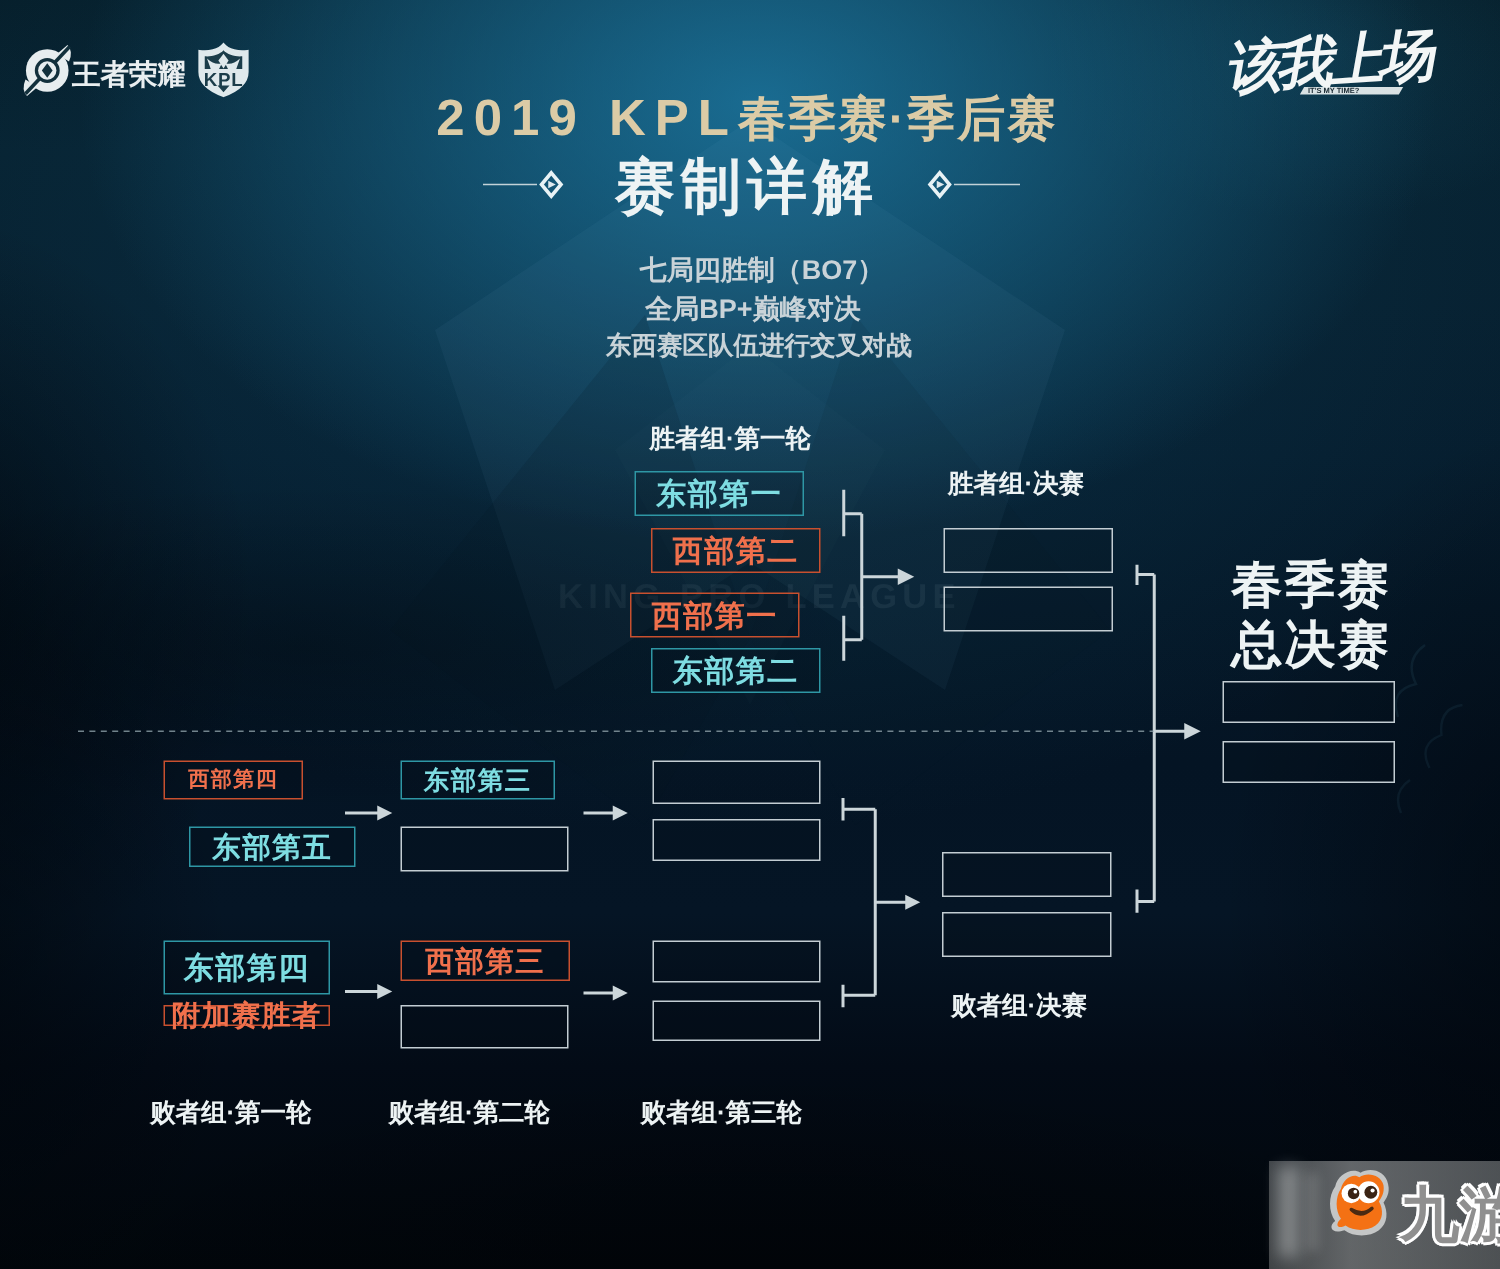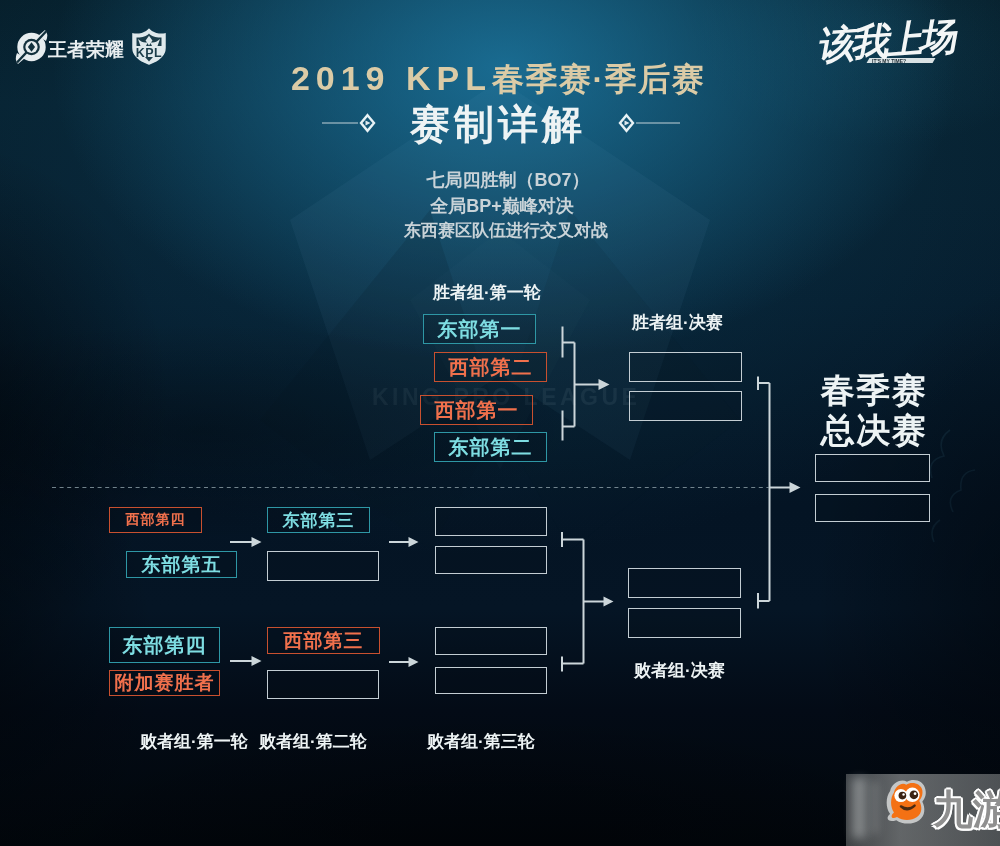--- a/index.html
+++ b/index.html
@@ -84,21 +84,21 @@
 
 <div class="lbl" id="t1" style="left:-2px;width:1000px;top:58px;text-align:center;font-size:32px;color:#dbcba6;letter-spacing:1.5px;"><span style="font-size:34px;letter-spacing:6px;">2019 KPL</span>春季赛·季后赛</div>
 <div class="lbl" id="t2" style="left:-2px;width:1000px;top:97px;text-align:center;font-size:40px;letter-spacing:4px;">赛制详解</div>
 <div class="lbl" style="left:8px;width:1000px;top:168px;text-align:center;font-size:18px;font-weight:bold;color:#c9d3d8;">七局四胜制（BO7）</div>
 <div class="lbl" style="left:2px;width:1000px;top:194px;text-align:center;font-size:18px;font-weight:bold;color:#c9d3d8;">全局BP+巅峰对决</div>
 <div class="lbl" style="left:6px;width:1000px;top:219px;text-align:center;font-size:17px;font-weight:bold;color:#c9d3d8;">东西赛区队伍进行交叉对战</div>
 
 <div class="lbl" style="left:433px;top:281px;font-size:17px;">胜者组·第一轮</div>
 <div class="lbl" style="left:632px;top:311px;font-size:17px;">胜者组·决赛</div>
 <div class="lbl" style="left:634px;top:659px;font-size:17px;">败者组·决赛</div>
-<div class="lbl" style="left:100px;top:730px;font-size:17px;margin-left:40px;">败者组·第一轮</div>
+<div class="lbl" style="left:100px;top:730px;font-size:17px;">败者组·第一轮</div>
 <div class="lbl" style="left:259px;top:730px;font-size:17px;">败者组·第二轮</div>
 <div class="lbl" style="left:427px;top:730px;font-size:17px;text-align:right;">败者组·第三轮</div>
 <div class="lbl" style="left:815px;top:370px;width:118px;text-align:center;font-size:34px;line-height:40px;letter-spacing:1.5px;">春季赛<br>总决赛</div>
 
 <div class="bx cy" style="left:423px;top:314px;">东部第一</div>
 <div class="bx or" style="left:434px;top:352px;">西部第二</div>
 <div class="bx or" style="left:420px;top:395px;">西部第一</div>
 <div class="bx cy" style="left:434px;top:432px;">东部第二</div>
 
 <div class="bx em" style="left:629px;top:352px;">&nbsp;</div>
@@ -106,21 +106,21 @@
 
 <div class="bx em" style="left:815px;top:454px;width:115px;height:28px;"> </div>
 <div class="bx em" style="left:815px;top:494px;width:115px;height:28px;"> </div>
 
 <div class="bx em" style="left:628px;top:568px;"> </div>
 <div class="bx em" style="left:628px;top:608px;"> </div>
 
 <div class="bx or" style="left:109px;top:507px;width:93px;height:26px;font-size:14px;">西部第四</div>
 <div class="bx cy" style="left:126px;top:551px;width:111px;height:27px;font-size:19px;font-family:Liberation Serif, serif;">东部第五</div>
 <div class="bx cy" style="left:109px;top:627px;width:111px;height:36px;font-size:20px;">东部第四</div>
-<div class="bx or" style="left:109px;top:670px;width:111px;height:26px;font-size:19px;">附加赛胜者</div>
+<div class="bx or" style="left:109px;top:670px;width:111px;height:14px;font-size:19px;">附加赛胜者</div>
 
 <div class="bx cy" style="left:267px;top:507px;width:103px;height:26px;font-size:17px;">东部第三</div>
 <div class="bx em" style="left:267px;top:551px;width:112px;height:30px;"> </div>
 <div class="bx or" style="left:267px;top:627px;width:113px;height:27px;font-size:19px;">西部第三</div>
 <div class="bx em" style="left:267px;top:670px;width:112px;height:29px;"> </div>
 
 <div class="bx em" style="left:435px;top:507px;width:112px;height:29px;"> </div>
 <div class="bx em" style="left:435px;top:546px;width:112px;height:28px;"> </div>
 <div class="bx em" style="left:435px;top:627px;width:112px;height:28px;"> </div>
 <div class="bx em" style="left:435px;top:667px;width:112px;height:27px;"> </div>

